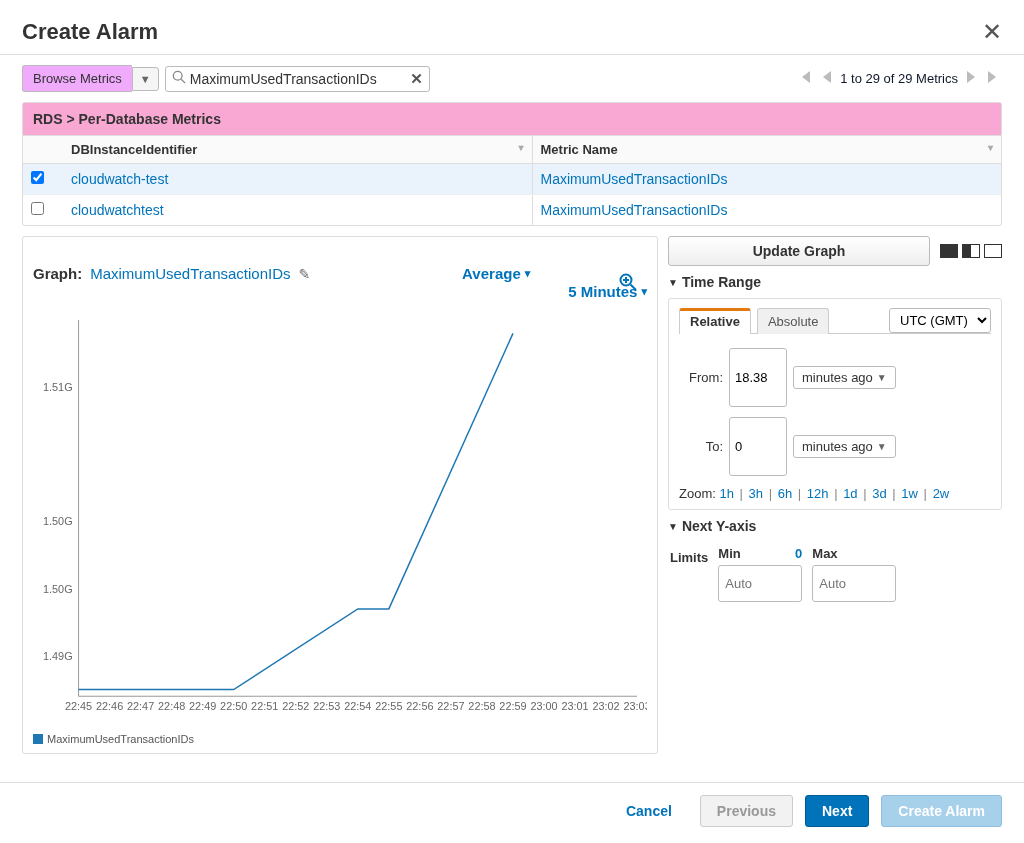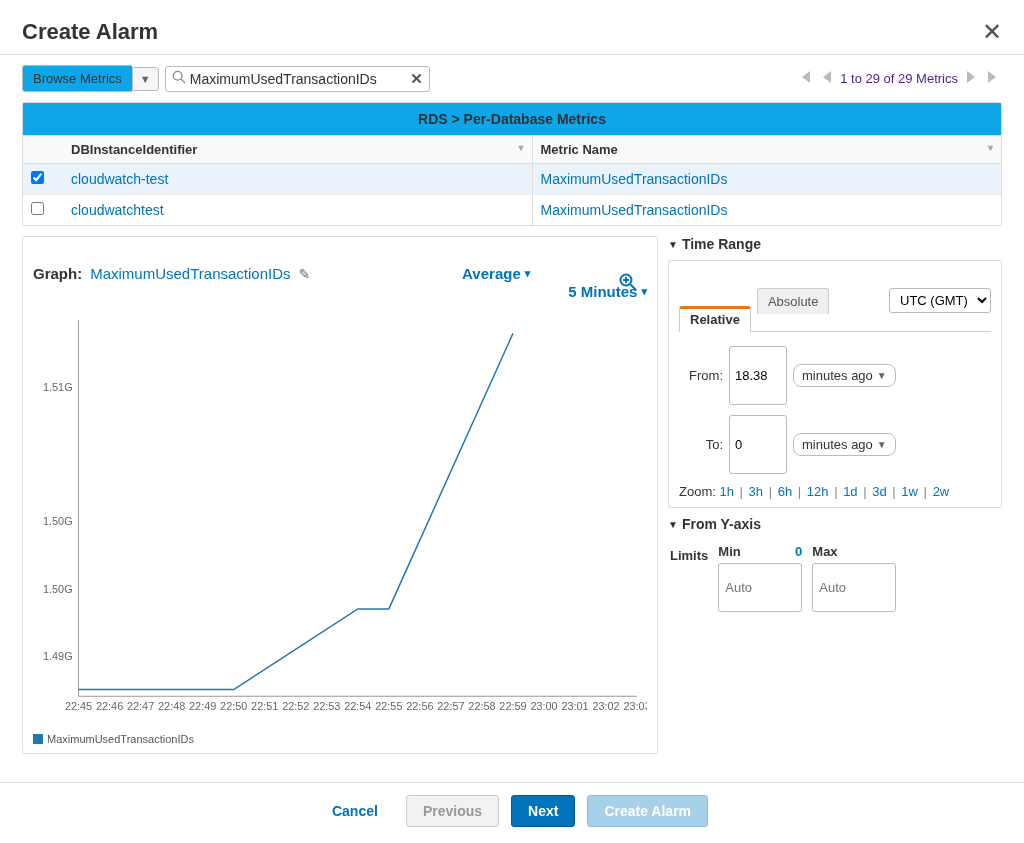--- a/index.html
+++ b/index.html
@@ -6,31 +6,31 @@
   body { font-family: "Helvetica Neue", Arial, sans-serif; font-size: 13px; color: #333; background: #fff; }
   .modal { width: 1024px; height: 839px; position: relative; }
   .header { display:flex; justify-content:space-between; align-items:center; padding:18px 22px 8px; border-bottom:1px solid #ddd; }
   .header h1 { font-size:22px; font-weight:600; color:#333; }
   .close-x { font-size:24px; color:#555; cursor:pointer; font-weight:300; }
   .steps { display:flex; gap:24px; padding:14px 40px 10px; border-bottom:1px solid #ddd; }
   .step { font-size:15px; color:#555; padding-bottom:6px; }
   .step.active { font-weight:700; color:#333; border-bottom:3px solid #e47911; }
   .toolbar { display:flex; align-items:center; padding:10px 22px; gap:6px; }
   .btn-dd { display:flex; align-items:center; }
-  .btn-dd .main { background:#0ea5e9; border:1px solid #bbb; border-right:none; border-radius:3px 0 0 3px; padding:5px 10px; font-size:13px; }
+  .btn-dd .main { background:#f0abfc; border:1px solid #bbb; border-right:none; border-radius:3px 0 0 3px; padding:5px 10px; font-size:13px; }
   .btn-dd .arrow { background:#f5f5f5; border:1px solid #bbb; border-radius:0 3px 3px 0; padding:5px 7px; font-size:11px; color:#666; cursor:pointer; }
   .search-wrap { display:flex; align-items:center; border:1px solid #bbb; border-radius:3px; background:#fff; padding:3px 6px; width:265px; }
   .search-wrap .mag { color:#888; margin-right:4px; font-size:14px; }
   .search-wrap input { border:none; outline:none; font-size:14px; flex:1; color:#333; }
   .search-wrap .clear { color:#555; cursor:pointer; font-weight:700; font-size:15px; }
   .pager { margin-left:auto; display:flex; align-items:center; gap:8px; color:#888; }
-  .pager .txt { color:#4c1d95; font-size:13px; }
+  .pager .txt { color:#0f172a; font-size:13px; }
   .pager svg, .pager .arrow-btn { cursor:pointer; }
   .metrics-section { margin:0 22px; border:1px solid #ddd; border-radius:3px; }
-  .breadcrumb { padding:8px 10px; font-weight:600; font-size:14px; border-bottom:1px solid #ddd; background:#0ea5e9;text-align:center; }
+  .breadcrumb { padding:8px 10px; font-weight:600; font-size:14px; border-bottom:1px solid #ddd; background:#f9a8d4; }
   .thead { display:flex; border-bottom:1px solid #ddd; background:#fafafa; }
   .th { padding:6px 8px; font-weight:600; font-size:13px; color:#333; display:flex; align-items:flex-start; }
   .th .sort { margin-left:auto; color:#aaa; font-size:10px; }
   .col-chk { width:40px; justify-content:center; }
   .col-id { flex:1; border-right:1px solid #ddd; }
   .col-metric { flex:1; }
   .trow { display:flex; border-bottom:1px solid #eee; }
   .trow:last-child { border-bottom:none; }
   .trow.selected { background:#eaf3fb; }
   .td { padding:7px 8px; font-size:14px; }
@@ -54,37 +54,37 @@
   .view-btns { display:flex; gap:4px; }
   .view-btns .vb { width:18px; height:14px; border:1px solid #333; cursor:pointer; }
   .vb.full { background:#333; }
   .vb.half { background:linear-gradient(to right, #333 50%, #fff 50%); }
   .vb.empty { background:#fff; }
   .section-title { font-weight:700; font-size:14px; display:flex; align-items:center; gap:4px; }
   .section-title::before { content:"▼"; font-size:10px; }
   .time-range-box { border:1px solid #ddd; border-radius:3px; padding:8px 10px; display:flex; flex-direction:column; gap:10px; }
   .tabs { display:flex; gap:6px; align-items:center; border-bottom:1px solid #ccc; padding-bottom:0; margin-bottom:4px; }
   .tab { padding:5px 10px; border:1px solid #ccc; border-bottom:none; border-radius:3px 3px 0 0; font-size:13px; cursor:pointer; position:relative; top:1px; background:#f0f0f0; color:#555;}
-  .tab.active { background:#fff; font-weight:600; color:#333; border-top:3px solid #e47911; padding-top:3px;margin-top:36px;}
+  .tab.active { background:#fff; font-weight:600; color:#333; border-top:3px solid #e47911; padding-top:3px;}
   .tz-select { margin-left:auto; }
   select, .sel { border:1px solid #bbb; border-radius:3px; padding:3px 6px; font-size:13px; background:#fff; }
   .range-row { display:flex; align-items:center; gap:6px; }
   .range-row label { width:44px; text-align:right; font-size:13px; }
   .range-row input { width:58px; border:1px solid #bbb; border-radius:3px; padding:21px 5px; font-size:13px; }
-  .range-row .sel { display:flex; align-items:center; gap:4px; padding:3px 8px; cursor:pointer;border-radius:8px; }
+  .range-row .sel { display:flex; align-items:center; gap:4px; padding:3px 8px; cursor:pointer; }
   .zoom-row { font-size:13px; }
   .zoom-row a { color:#0073bb; text-decoration:none; }
   .zoom-row .sep { color:#888; margin:0 2px; }
   .yaxis-box { display:flex; align-items:flex-start; gap:10px; font-size:13px; padding:4px 0 0 2px;}
   .yaxis-box .limits-lbl { font-weight:600; margin-top:4px; }
   .yaxis-box .col { display:flex; flex-direction:column; gap:4px; }
   .yaxis-box .col-label { font-weight:600; }
   .yaxis-box .col-label.blue { color:#0073bb; text-align:right; }
-  .yaxis-box input { width:84px; border:1px solid #bbb; border-radius:3px; padding:16px 6px; font-size:13px; }
-  .footer { position:absolute; bottom:0; left:0; right:0; display:flex; justify-content:center; align-items:center; gap:12px; padding:12px 22px; border-top:1px solid #ddd; background:#fff; }
+  .yaxis-box input { width:84px; border:1px solid #bbb; border-radius:3px; padding:10px 6px; font-size:13px; }
+  .footer { position:absolute; bottom:0; left:0; right:0; display:flex; justify-content:flex-end; align-items:center; gap:12px; padding:12px 22px; border-top:1px solid #ddd; background:#fff; }
   .footer .cancel { color:#0073bb; font-size:14px; cursor:pointer; background:none; border:none; }
   .footer button { padding:7px 16px; border-radius:3px; font-size:14px; font-weight:600; cursor:pointer; border:1px solid; }
   .footer .prev { background:#f2f2f2; border-color:#ccc; color:#999; cursor:not-allowed; }
   .footer .next { background:#0073bb; border-color:#005a94; color:#fff; }
   .footer .create { background:#a7d0eb; border-color:#8fbede; color:#fff; cursor:not-allowed; }
 </style>
 </head>
 <body>
 
 <div class="modal">
@@ -210,20 +210,28 @@
           <line x1="46" y1="390" x2="610" y2="390" stroke="#999" stroke-width="1"></line>
           <path d="M46,383.2142857142857 L171.33333333333331,383.2142857142857 L202.66666666666669,383.2142857142857 L328,301.7857142857143 L359.33333333333337,301.7857142857143 L484.6666666666667,23.571428571428566" stroke="#1f77b4" stroke-width="1.5" fill="none"></path>
         </svg>
       <div class="legend">
         <span class="swatch"></span>
         <span>MaximumUsedTransactionIDs</span>
       </div>
     </div>
 
     <div class="right-panel">
+      <div class="top-ctrl">
+        <div class="update-btn">Update Graph</div>
+        <div class="view-btns">
+          <div class="vb full"></div>
+          <div class="vb half"></div>
+          <div class="vb empty"></div>
+        </div>
+      </div>
       <div class="section-title">
           <span>Time Range</span>
         </div>
       <div class="time-range-box">
         <div class="tabs">
           <div class="tab active">Relative</div>
           <div class="tab">Absolute</div>
           <select class="tz-select">
             <option>UTC (GMT)</option>
           </select>
@@ -243,21 +251,21 @@
               <span>minutes ago</span> 
               <span style="font-size:10px;color:#666">▼</span>
             </div>
         </div>
         <div class="zoom-row">
           <span>Zoom:</span>
           <span id="zoom-links"> <a href="#">1h</a> <span class="sep">|</span> <a href="#">3h</a> <span class="sep">|</span> <a href="#">6h</a> <span class="sep">|</span> <a href="#">12h</a> <span class="sep">|</span> <a href="#">1d</a> <span class="sep">|</span> <a href="#">3d</a> <span class="sep">|</span> <a href="#">1w</a> <span class="sep">|</span> <a href="#">2w</a> </span>
         </div>
       </div>
       <div class="section-title">
-          <span>From Y-axis</span>
+          <span>Next Y-axis</span>
         </div>
       <div class="yaxis-box">
         <span class="limits-lbl">Limits</span>
         <div class="col">
           <div style="display:flex;gap:6px;align-items:baseline">
             <span class="col-label">Min</span>
             <span class="col-label blue" style="flex:1">0</span>
           </div>
           <input placeholder="Auto" style="">
         </div>

